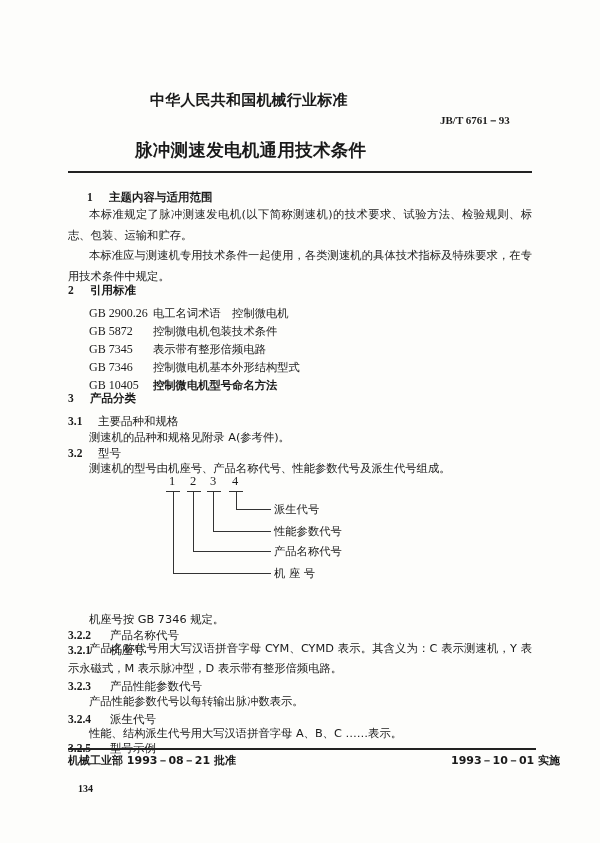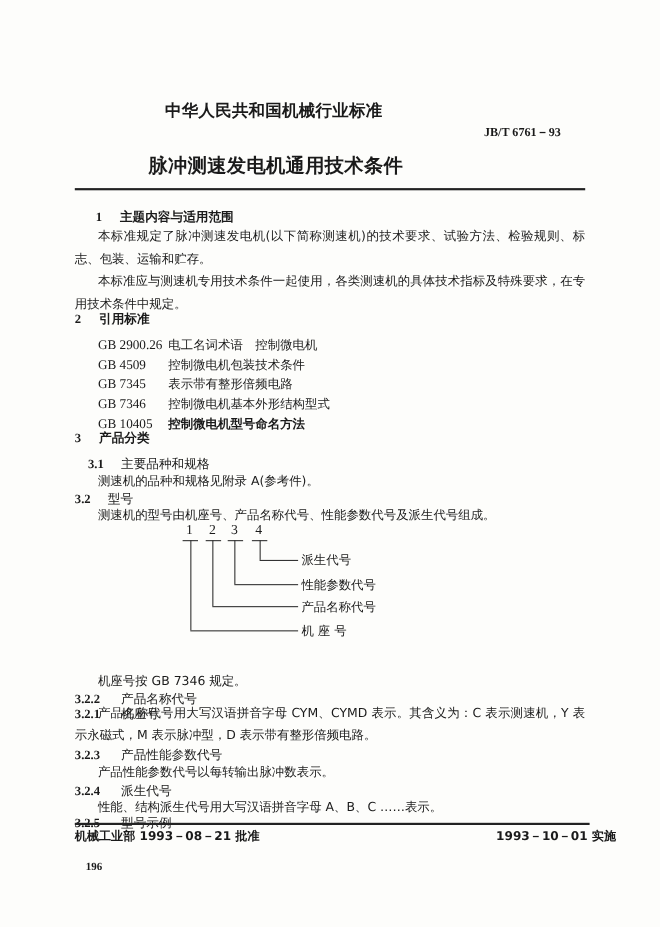--- a/index.html
+++ b/index.html
@@ -42,35 +42,35 @@
 </div>
 <div class="para" style="top:205px;">本标准规定了脉冲测速发电机(以下简称测速机)的技术要求、试验方法、检验规则、标志、包装、运输和贮存。</div>
 <div class="para" style="top:246px;">本标准应与测速机专用技术条件一起使用，各类测速机的具体技术指标及特殊要求，在专用技术条件中规定。</div>
 
 <div class="abs sec" style="left:68px; top:283px;">
   <span class="num">2</span><span>引用标准</span>
 </div>
 <div>
   <div class="ref-code" style="top:306px;">GB 2900.26</div>
   <div class="ref-title" style="top:306px;">电工名词术语　控制微电机</div>
-  <div class="ref-code" style="top:324px;">GB 4509</div>
+  <div class="ref-code" style="top:324px;">GB 5872</div>
   <div class="ref-title" style="top:324px;">控制微电机包装技术条件</div>
   <div class="ref-code" style="top:342px;">GB 7345</div>
   <div class="ref-title" style="top:342px;">表示带有整形倍频电路</div>
   <div class="ref-code" style="top:360px;">GB 7346</div>
   <div class="ref-title" style="top:360px;">控制微电机基本外形结构型式</div>
   <div class="ref-code" style="top:378px;">GB 10405</div>
   <div class="ref-title" style="top:378px;font-weight:bold;">控制微电机型号命名方法</div>
 </div>
 
 <div class="abs sec" style="left:68px; top:391px;">
   <span class="num">3</span><span>产品分类</span>
 </div>
 
-<div class="abs sub" style="left:68px; top:414px;margin-left:12px;">
+<div class="abs sub" style="left:68px; top:414px;">
   <span class="num" style="width:30px;">3.1</span><span>主要品种和规格</span>
 </div>
 <div class="abs p" style="left:89px; top:428px;">测速机的品种和规格见附录 A(参考件)。</div>
 
 <div class="abs sub" style="left:68px; top:446px;">
   <span class="num" style="width:30px;">3.2</span><span>型号</span>
 </div>
 <div class="abs p" style="left:89px; top:459px;">测速机的型号由机座号、产品名称代号、性能参数代号及派生代号组成。</div>
 
 <div>
@@ -122,13 +122,13 @@
 </div>
 <div class="abs p" style="left:89px; top:724px;">性能、结构派生代号用大写汉语拼音字母 A、B、C ……表示。</div>
 
 <div class="abs sub" style="left:68px; top:741px;">
   <span class="num" style="width:42px;">3.2.5</span><span>型号示例</span>
 </div>
 
 <div class="rule" style="top:748px; width:468px; height:1.8px;"></div>
 <div class="abs footer-l">机械工业部 1993－08－21 批准</div>
 <div class="abs footer-r">1993－10－01 实施</div>
-<div class="abs pageno">196</div>
+<div class="abs pageno">134</div>
 
 </body></html>

